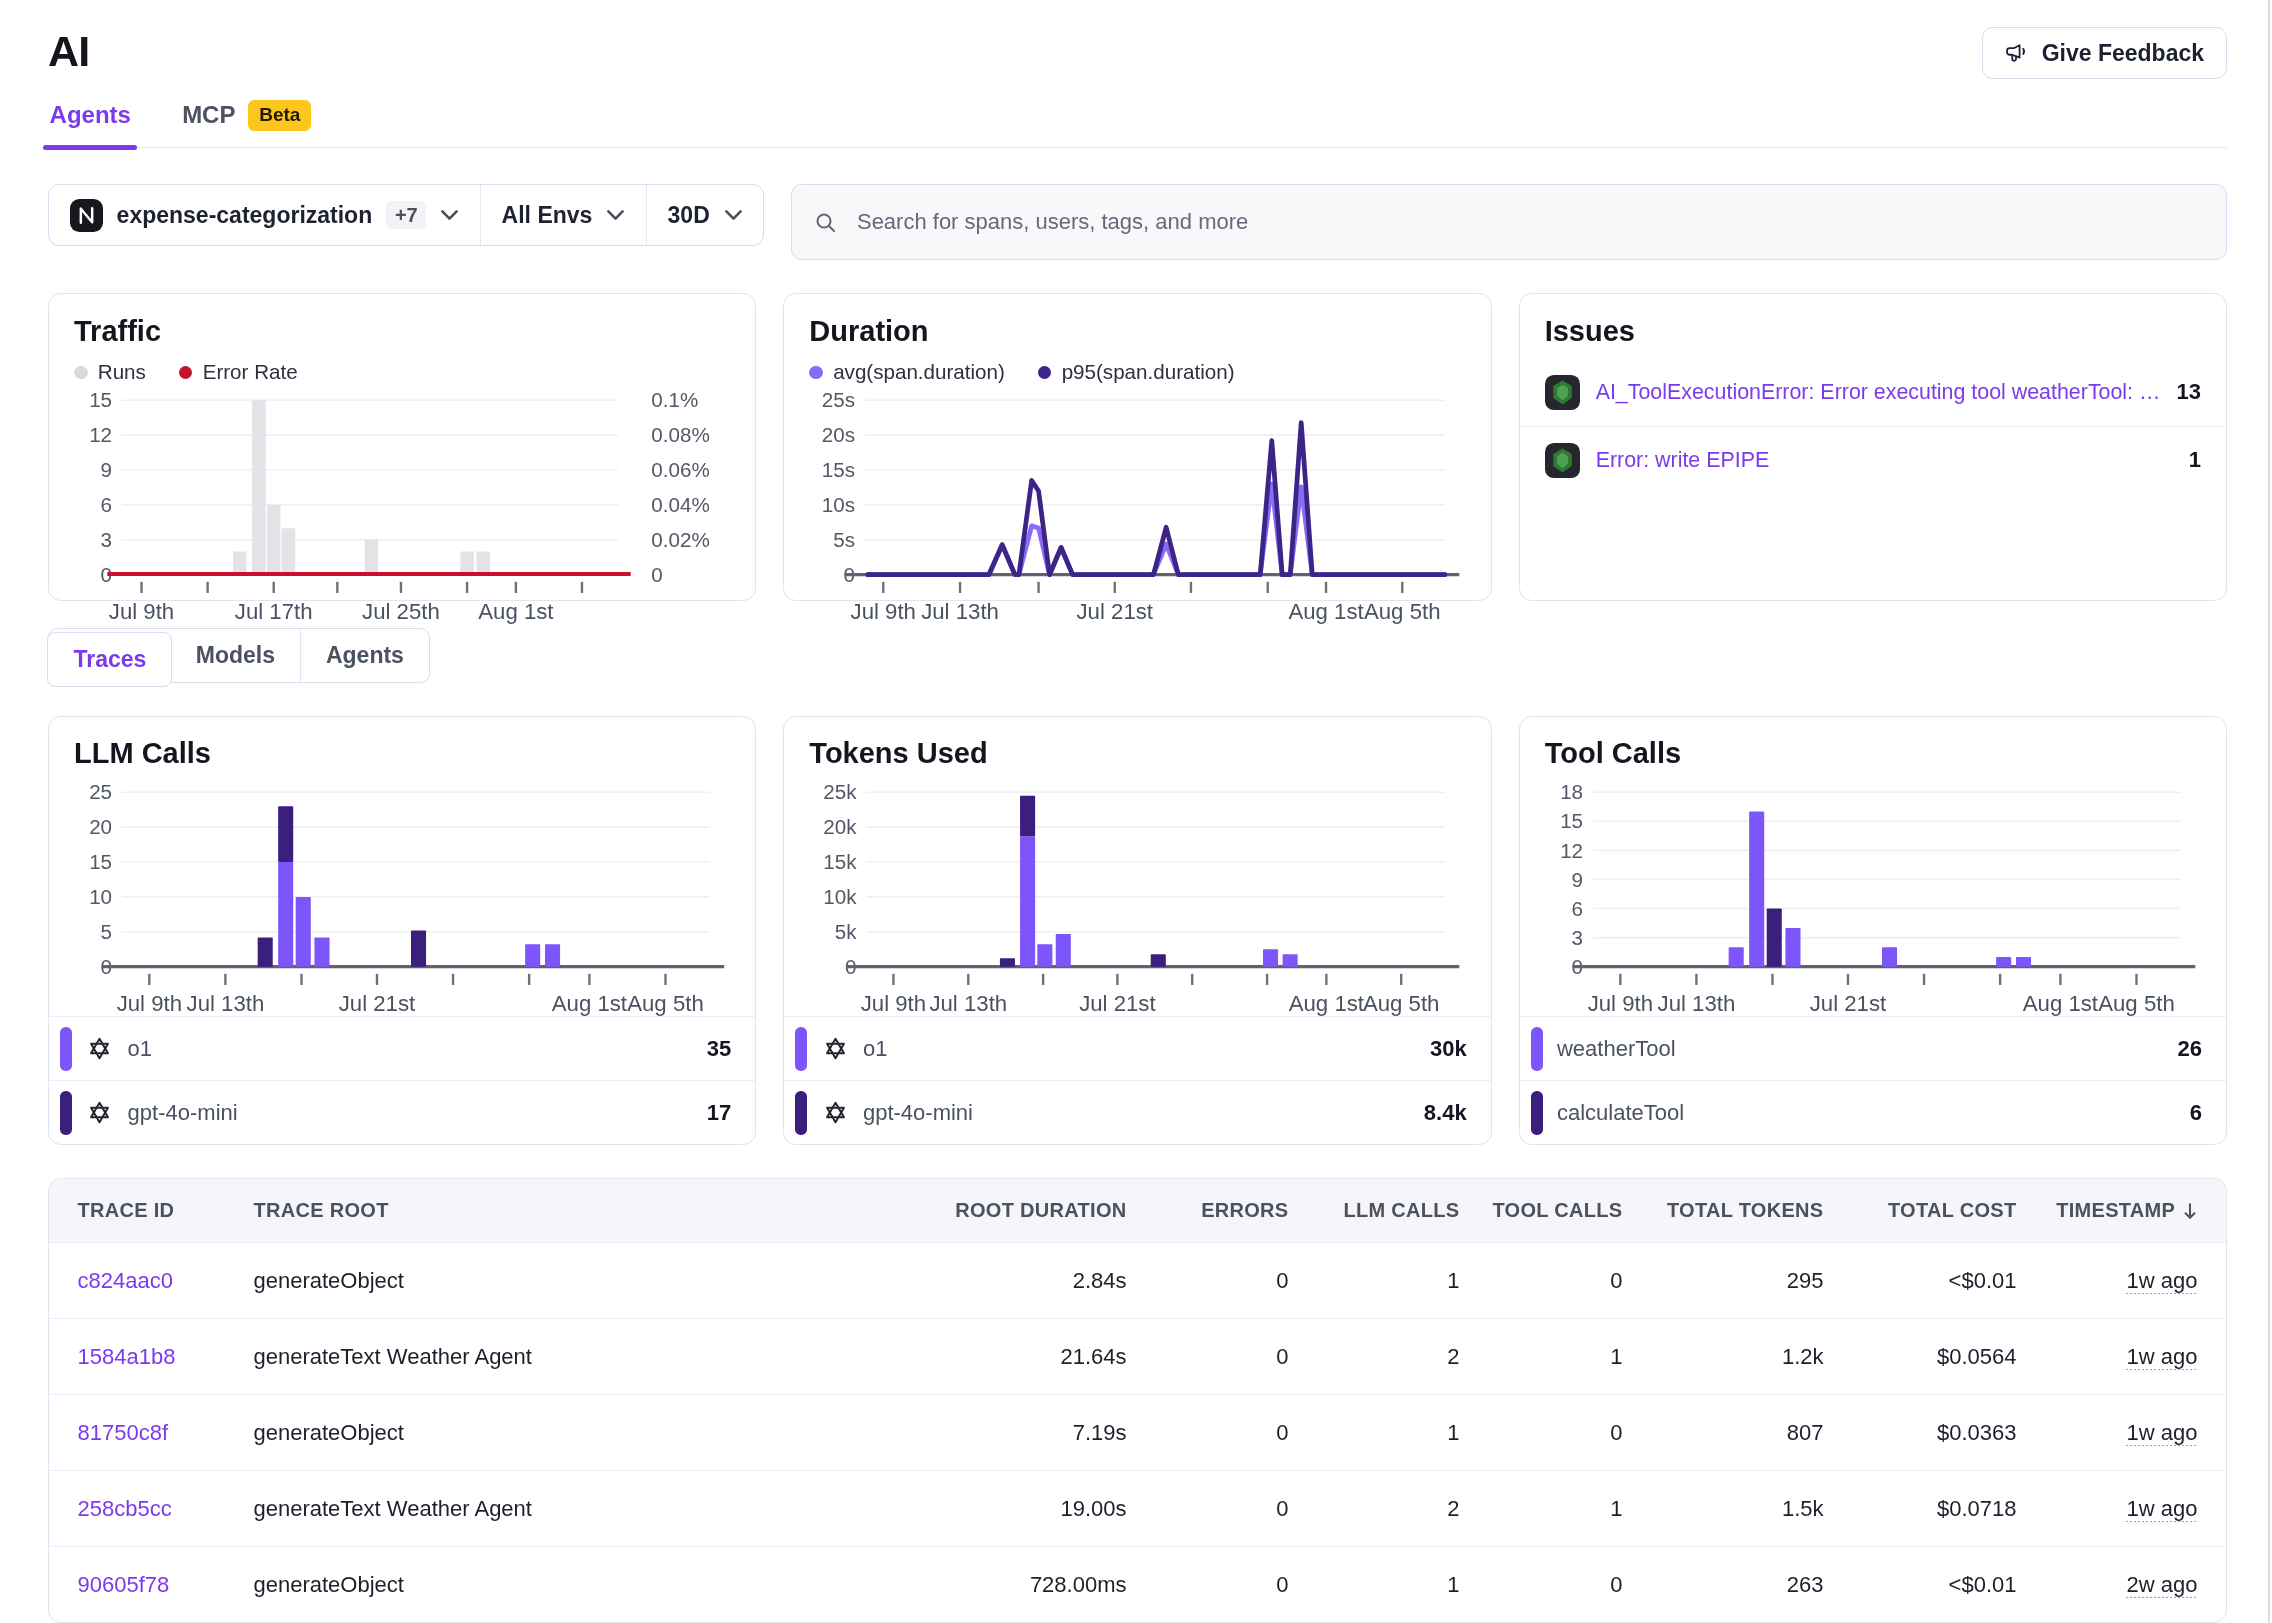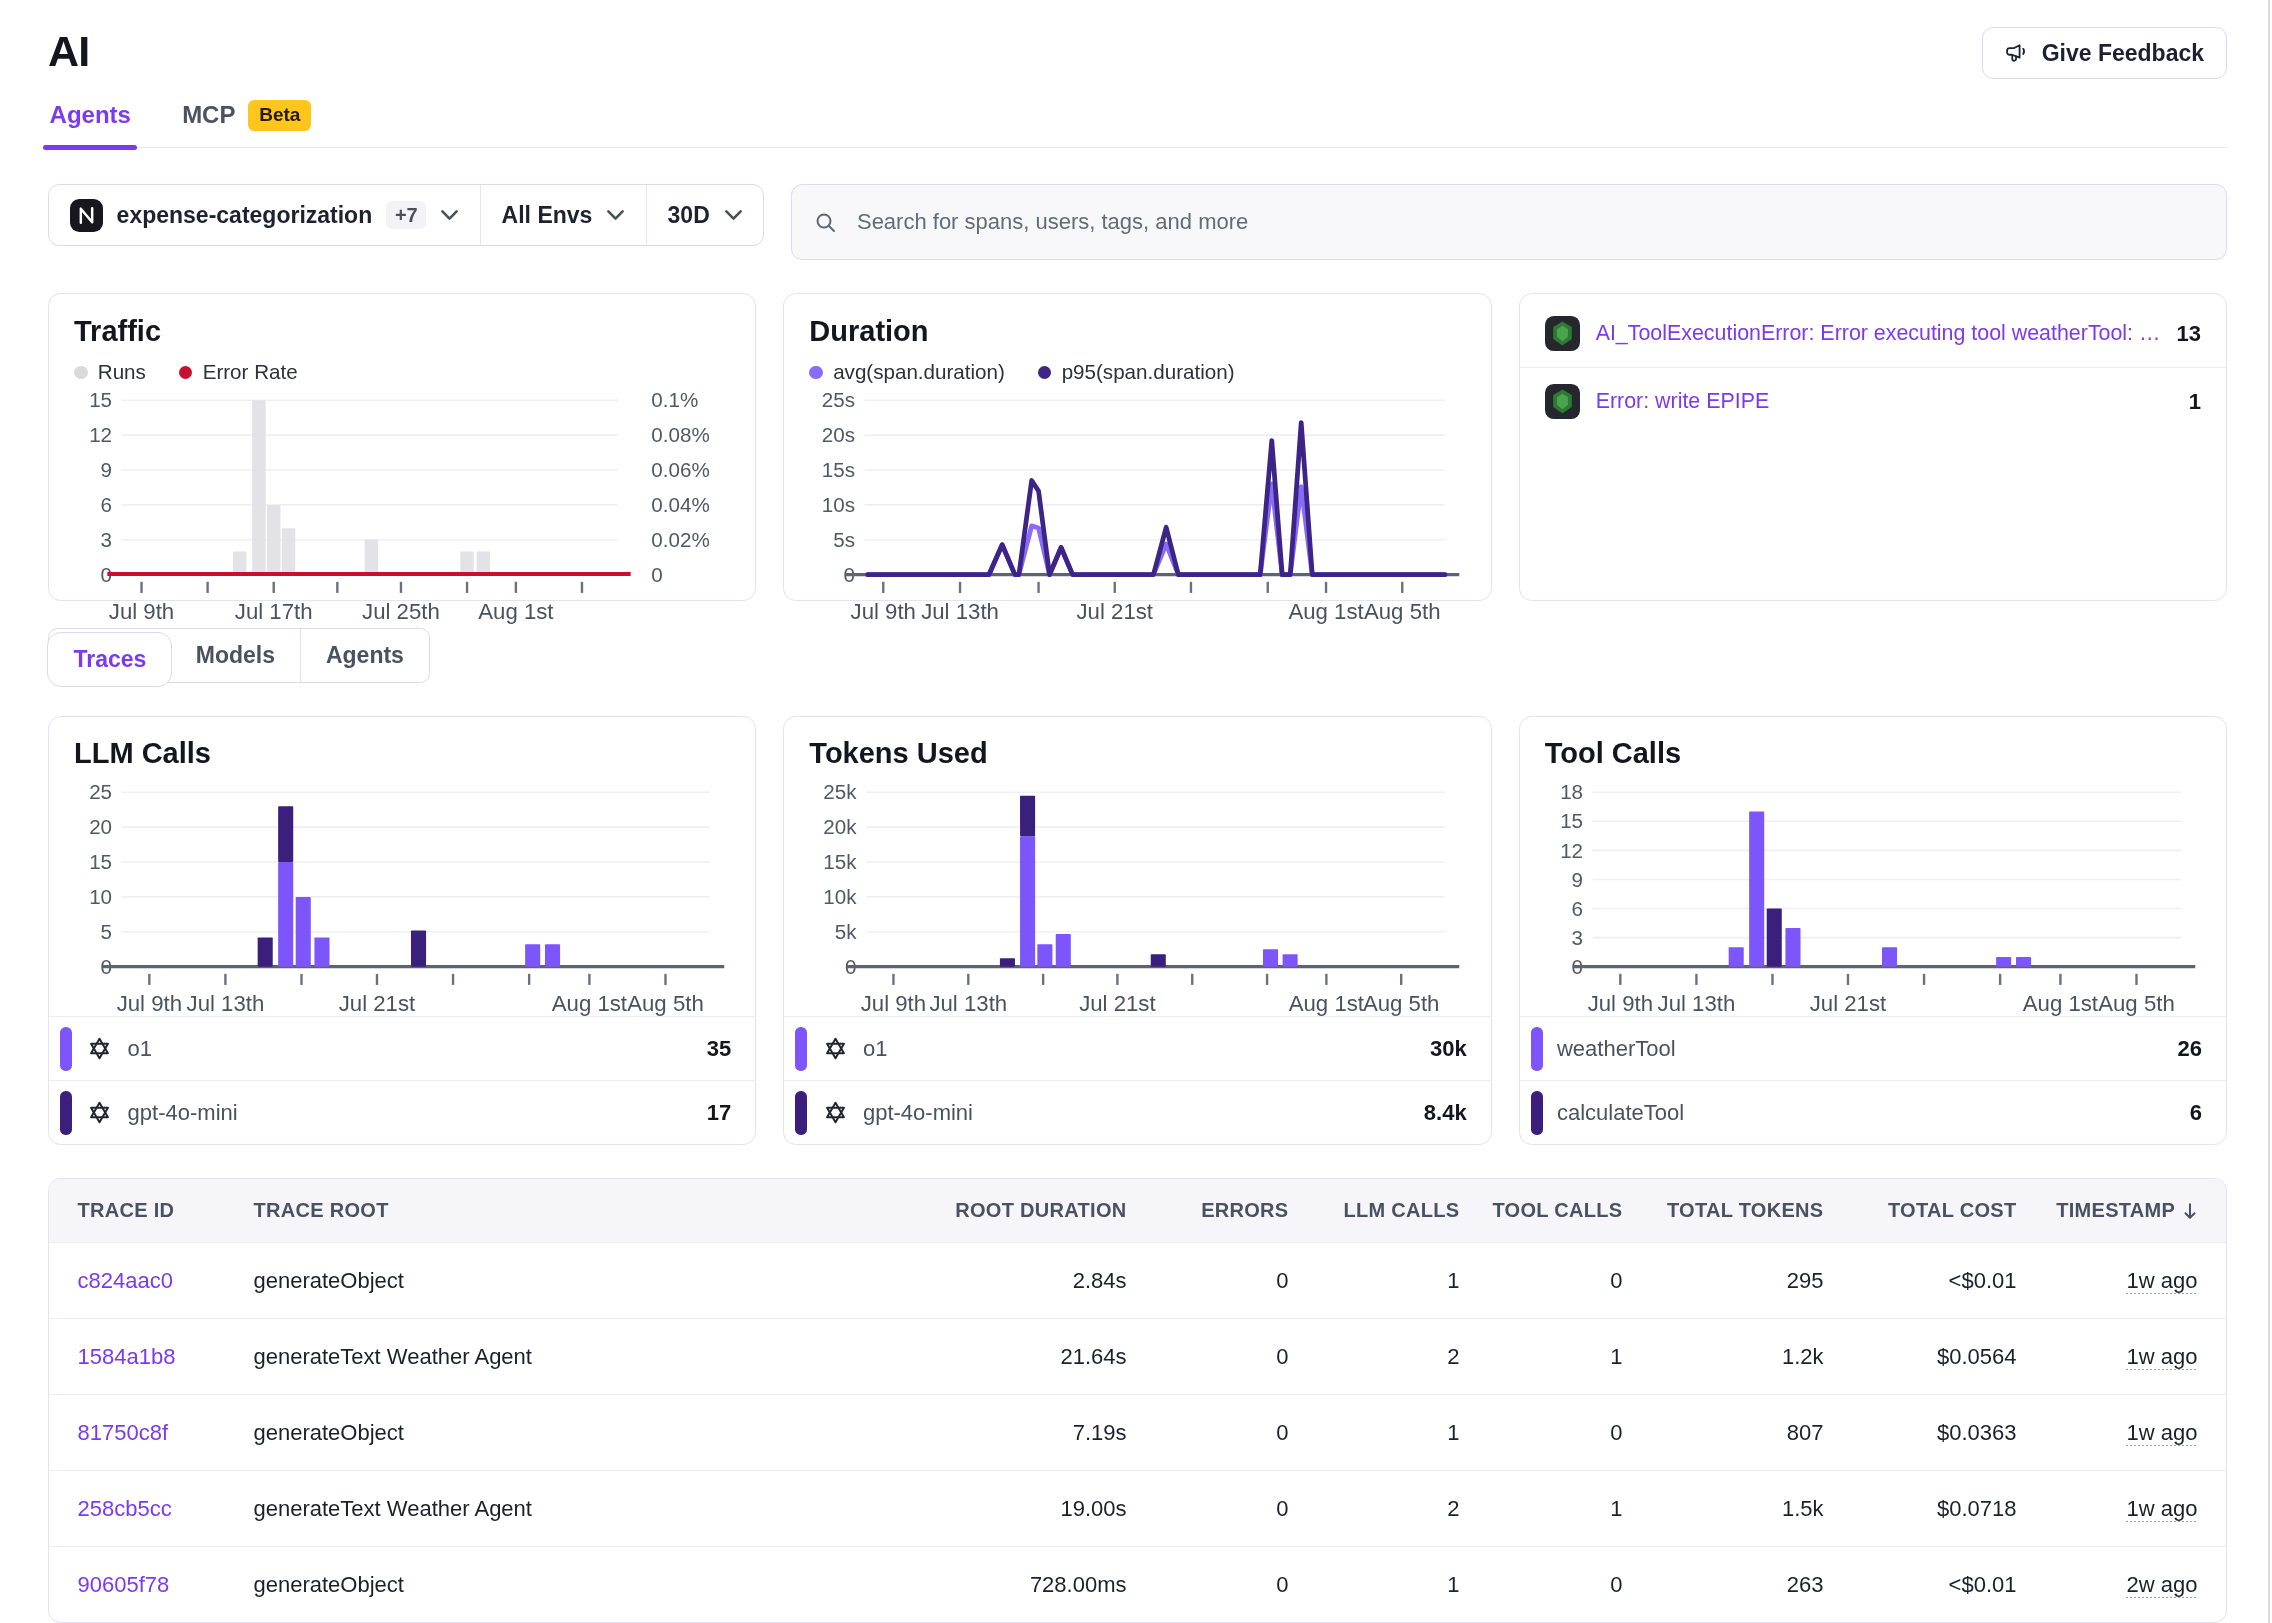--- a/index.html
+++ b/index.html
@@ -42,21 +42,21 @@
   .axlbl2{font:500 28px "Liberation Sans",sans-serif;fill:#4a5160;}
   
   .issues-list{margin-top:6.3px;}
   .issue-row{display:flex;align-items:center;gap:16px;padding:16px 25px;cursor:pointer;}
   .issue-row + .issue-row{border-top:1.6px solid #edebf5;}
   .issue-label{flex:1;font-size:21.4px;font-weight:500;color:#7c3aed;white-space:nowrap;overflow:hidden;text-overflow:ellipsis;}
   .issue-count{font-size:22px;font-weight:600;color:#14151f;}
   
   .subtabs{display:inline-flex;align-items:center;border:1.6px solid #ddd9ee;border-radius:9.5px;margin-top:27px;background:#fff;}
   .subtab{padding:12.7px 25px;font-size:23px;font-weight:600;color:#4a5160;cursor:pointer;}
-  .subtab.active{color:#7c3aed;font-weight:700;background:#fff;border:1.6px solid #ddd9ee;border-radius:14px;margin:-1.6px;transform:translateY(4px);}
+  .subtab.active{color:#7c3aed;font-weight:700;background:#fff;border:1.6px solid #ddd9ee;border-radius:8px;margin:-1.6px;transform:translateY(4px);}
   .subtab.mid{border-right:1.6px solid #e5e2f0;}
   
   .lrow{display:flex;align-items:center;gap:14.3px;padding:9.5px 24px 9.5px 11px;border-top:1.6px solid #edebf5;cursor:pointer;}
   .lswatch{width:12px;height:44px;border-radius:5.6px;flex:0 0 auto;}
   .llabel{font-size:22px;color:#4a5160;font-weight:500;flex:1;white-space:nowrap;overflow:hidden;text-overflow:ellipsis;}
   .lvalue{font-size:22px;color:#14151f;font-weight:600;}
   
   .table-card{margin-top:33px;border:1.6px solid #e4e1f1;border-radius:12.7px;overflow:hidden;background:#fff;}
   .tgrid{display:grid;grid-template-columns:176px minmax(0,1fr) 222px 162px 171px 163px 201px 193px 181px;padding:0 28.5px;align-items:center;}
   .thead{background:#f6f5fa;height:63px;font-size:20px;font-weight:700;letter-spacing:0.3px;color:#4a5160;text-transform:uppercase;}
@@ -239,20 +239,23 @@
             <text x="190.48000000000002" y="290" text-anchor="middle" class="axlbl2">Jul 13th</text>
             <text x="385.584" y="290" text-anchor="middle" class="axlbl2">Jul 21st</text>
             <text x="652.032" y="290" text-anchor="middle" class="axlbl2">Aug 1st</text>
             <text x="748.128" y="290" text-anchor="middle" class="axlbl2">Aug 5th</text>
             <polyline points="74.0,234.0 226.9,234.0 243.6,196.2 259.6,234.0 264.7,234.0 280.8,172.4 289.5,175.0 303.3,234.0 317.9,199.7 332.4,234.0 434.4,234.0 450.4,195.3 465.7,234.0 569.0,234.0 583.6,119.6 596.7,234.0 606.9,234.0 620.7,123.1 634.6,234.0 802.0,234.0" fill="none" stroke="#8a6bf8" stroke-width="6" stroke-linejoin="round" stroke-linecap="round"></polyline>
             <polyline points="74.0,234.0 226.9,234.0 243.6,196.2 259.6,234.0 264.7,234.0 280.8,115.2 289.5,128.4 303.3,234.0 317.9,199.7 332.4,234.0 434.4,234.0 450.4,174.2 465.7,234.0 569.0,234.0 583.6,65.0 596.7,234.0 606.9,234.0 620.7,42.2 634.6,234.0 802.0,234.0" fill="none" stroke="#3d2487" stroke-width="6" stroke-linejoin="round" stroke-linecap="round"></polyline>
           </svg>
       </div>
     </div>
     <div class="panel">
+      <div class="panel-pad">
+        <h2>Issues</h2>
+      </div>
       <div class="issues-list" id="issues-list">
           <div class="issue-row">
             <span class="icon">
               <svg viewBox="0 0 32 32" width="35" height="35">
                 <rect width="32" height="32" rx="8" fill="#26262e"></rect>
                 <polygon points="16,5 24.5,10 24.5,21 16,27 7.5,21 7.5,10" fill="#2f7a33"></polygon>
                 <polygon points="16,9 21,12 21,19 16,23 11,19 11,12" fill="#4ca34f"></polygon>
               </svg>
             </span>
             <span class="issue-label">AI_ToolExecutionError: Error executing tool weatherTool: Locatio…</span>

